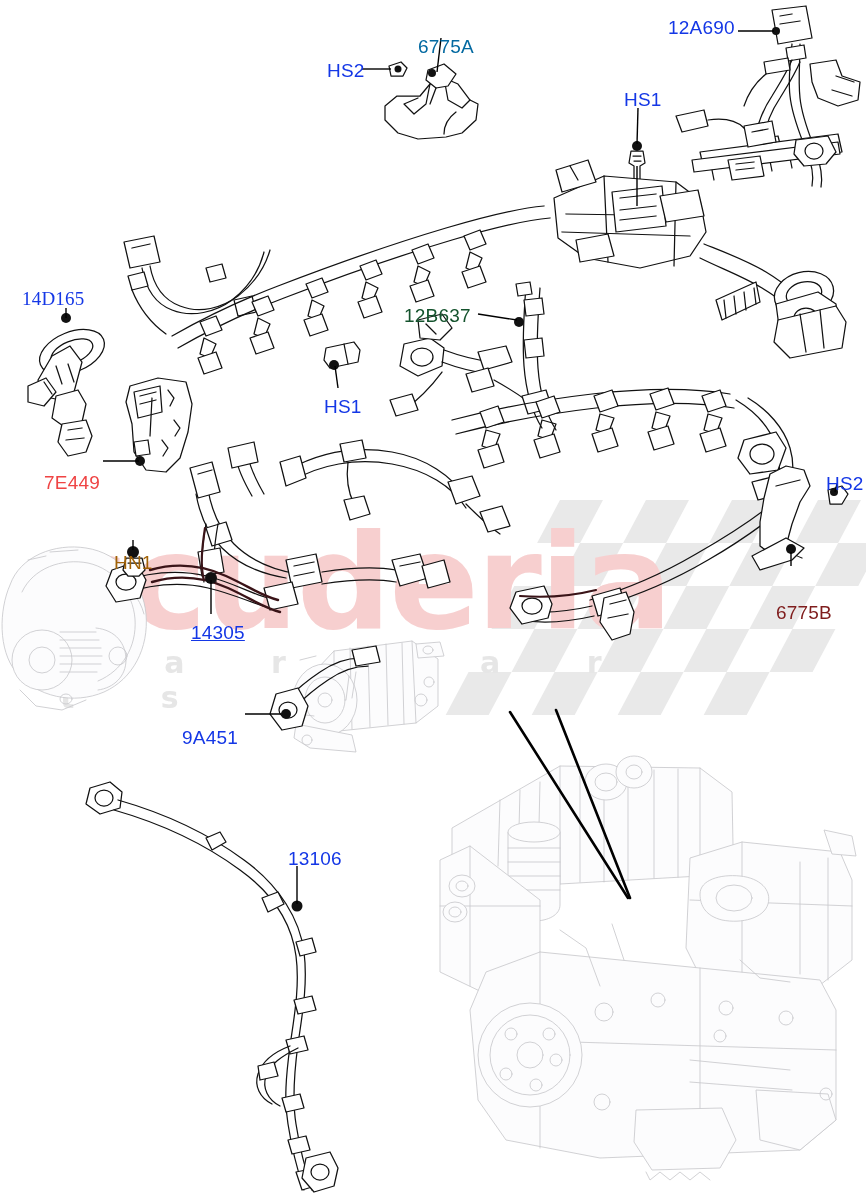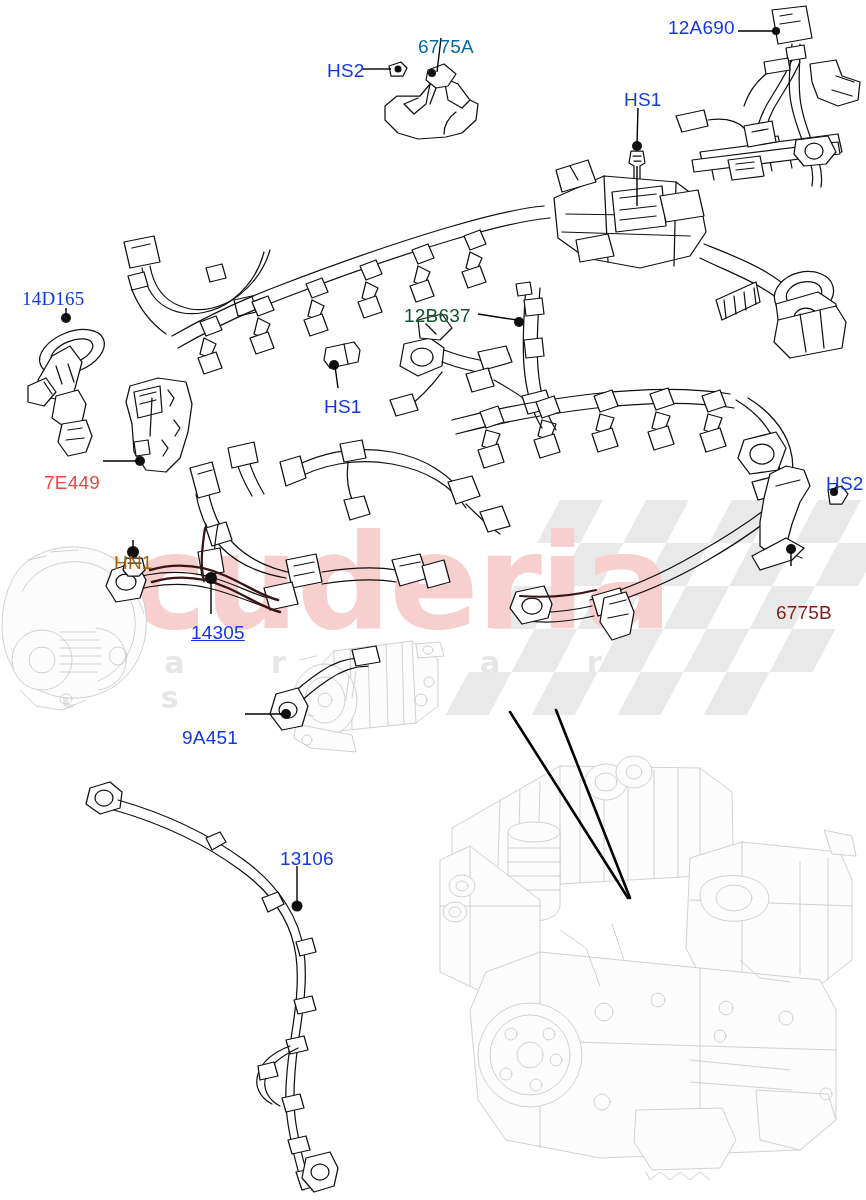--- a/index.html
+++ b/index.html
@@ -494,16 +494,16 @@
       <div class="lbl" style="left: 624px; top: 89px; color: rgb(20, 55, 230);">HS1</div>
       <div class="lbl" style="left: 22px; top: 288px; color: rgb(20, 55, 230); font-family: Liberation Serif, serif;">14D165</div>
       <div class="lbl" style="left: 404px; top: 305px; color: #14532d;">12B637</div>
       <div class="lbl" style="left: 324px; top: 396px; color: rgb(20, 55, 230);">HS1</div>
       <div class="lbl" style="left: 44px; top: 472px; color: #ef4444;">7E449</div>
       <div class="lbl" style="left: 826px; top: 473px; color: rgb(20, 55, 230);">HS2</div>
       <div class="lbl" style="left: 114px; top: 552px; color: #a16207;">HN1</div>
       <div class="lbl" style="left: 776px; top: 572px; color: #7f1d1d; margin-top: 30px;">6775B</div>
       <div class="lbl" style="left: 191px; top: 622px; color: rgb(20, 55, 230); text-decoration: underline;">14305</div>
       <div class="lbl" style="left: 182px; top: 727px; color: rgb(20, 55, 230);">9A451</div>
-      <div class="lbl" style="left: 280px; top: 848px; color: rgb(20, 55, 230);">13106</div>
+      <div class="lbl" style="left: 288px; top: 848px; color: rgb(20, 55, 230);">13106</div>
     </div>
 
 </div>
 
 </body></html>

